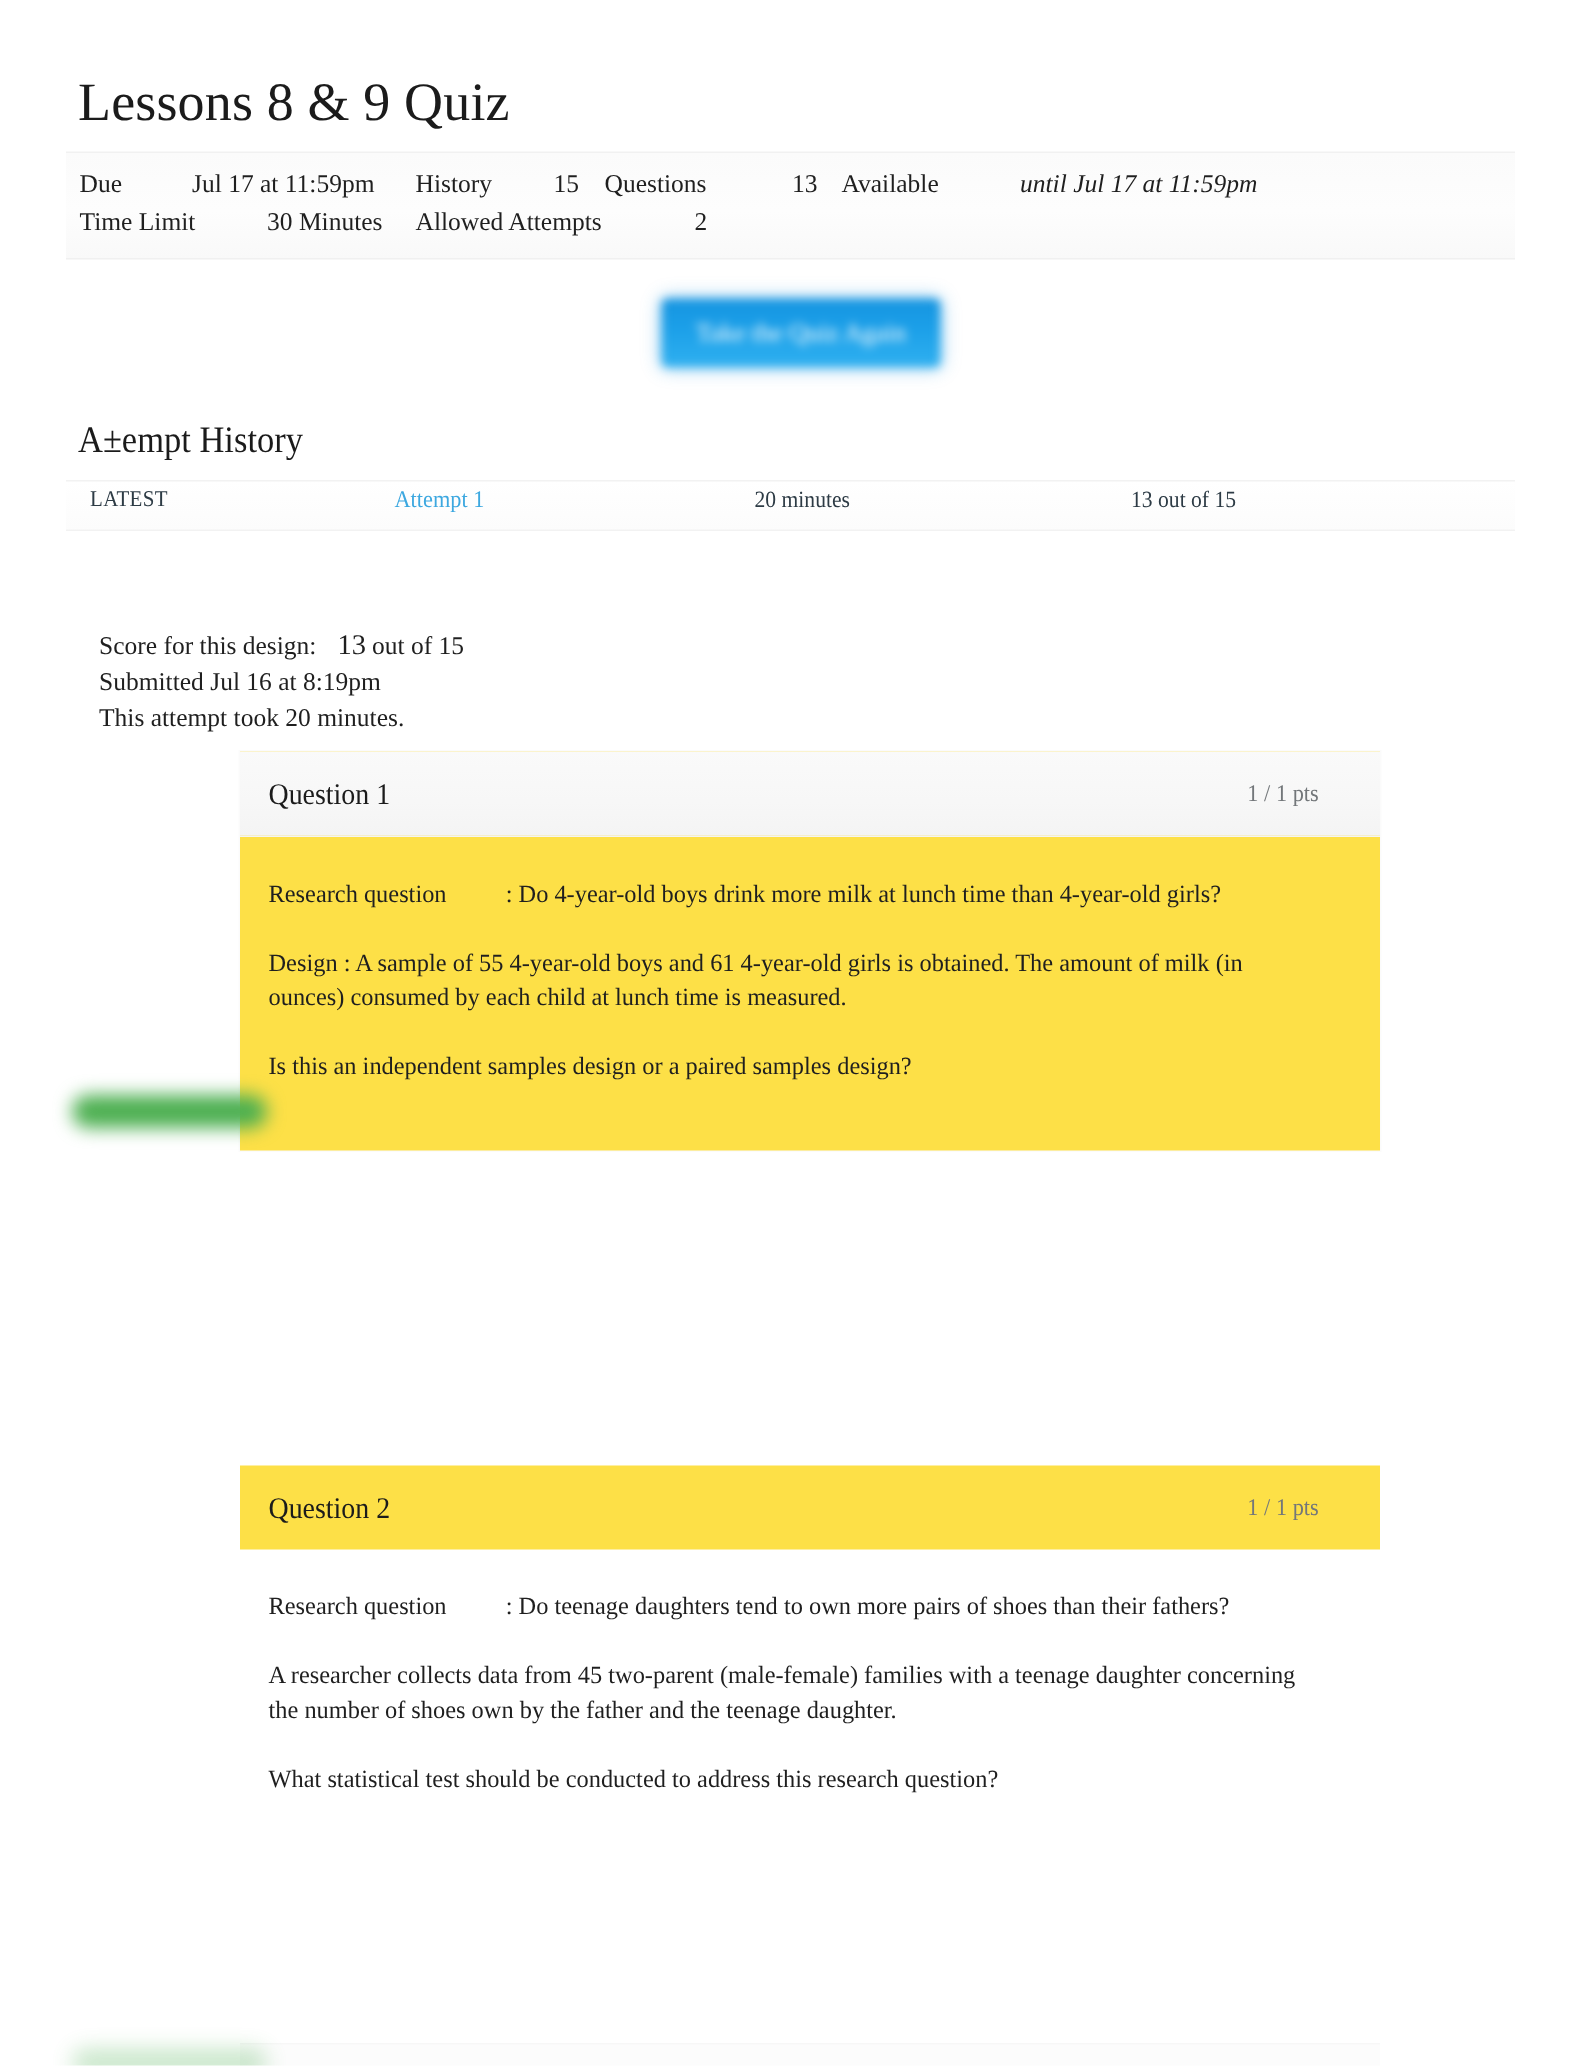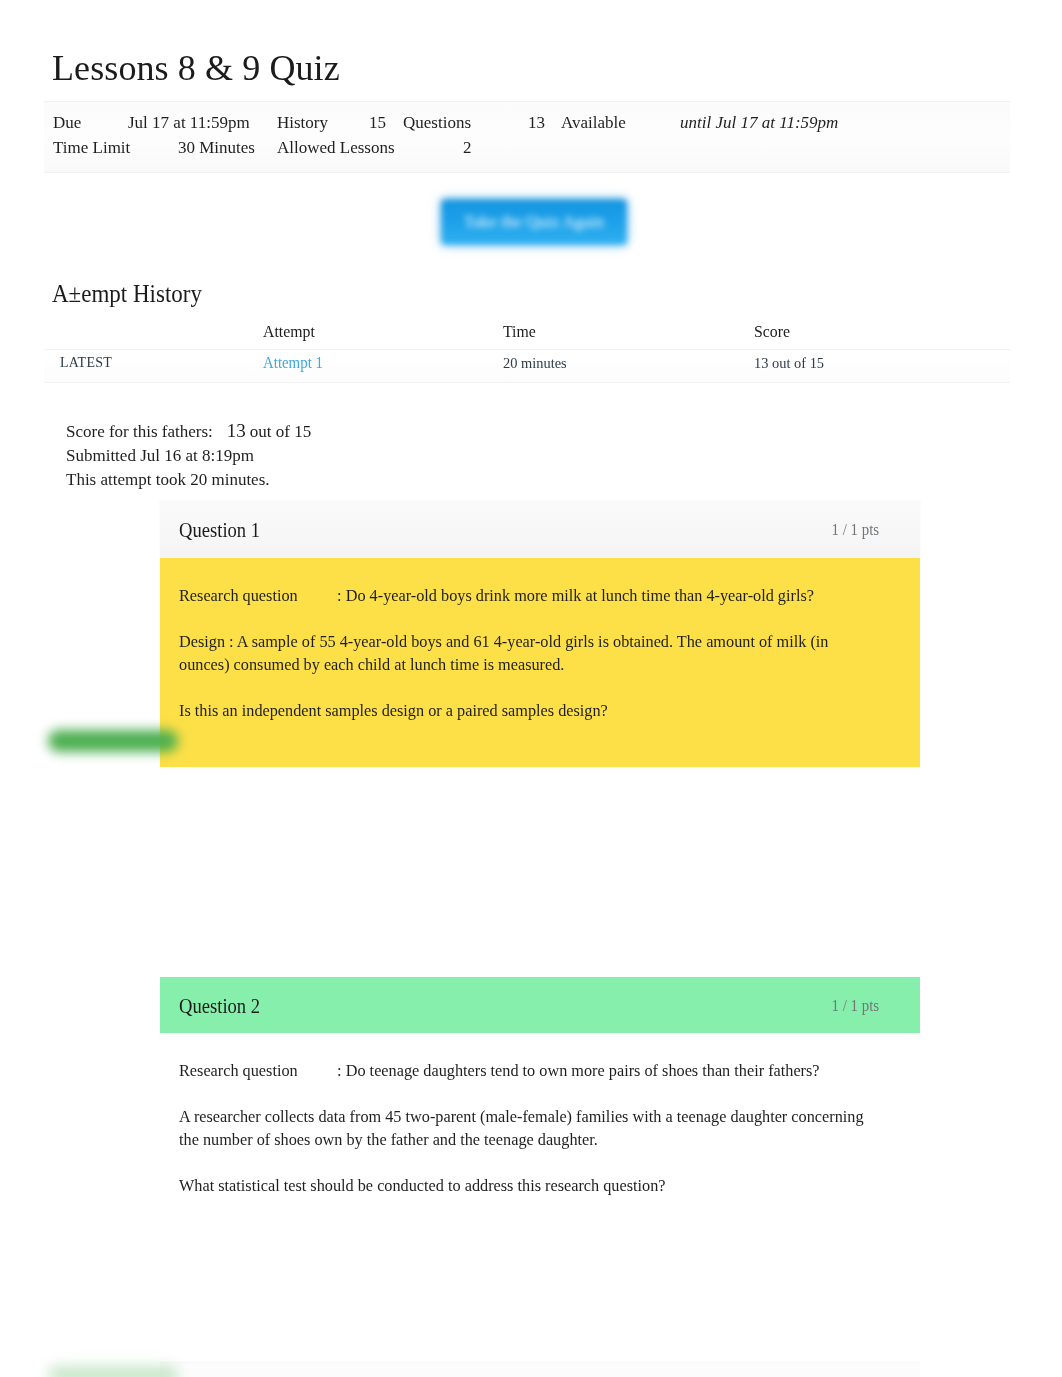--- a/index.html
+++ b/index.html
@@ -190,21 +190,21 @@
     height: 266px;
     box-shadow: 0 0 0 1px #fbfbfb;
   }
   .q-header {
     position: relative;
     height: 56px;
     background: linear-gradient(180deg,#fafafa 0%,#f7f7f7 60%,#f4f4f4 100%);
     border-bottom: 1px solid #f4f4f4;
   }
   .q-header.plain {
-    background: #86efac;
+    background: #fde047;
     border-bottom: none;
   }
   .q-title {
     position: absolute;
     left: 19px;
     top: 16px;
     font-size: 20px;
     line-height: 26px;
     color: #1b1b1b;
     transform: scaleX(0.93);
@@ -325,49 +325,43 @@
       <span class="meta-cell meta-label mc-pts-l">History</span>
       <span class="meta-cell meta-value mc-pts-v">15</span>
       <span class="meta-cell meta-label mc-qs-l">Questions</span>
       <span class="meta-cell meta-value mc-qs-v">13</span>
       <span class="meta-cell meta-label mc-av-l">Available</span>
       <span class="meta-cell meta-value mc-av-v">until Jul 17 at 11:59pm</span>
     </div>
     <div class="meta-row r2">
       <span class="meta-cell meta-label mc-tl-l">Time Limit</span>
       <span class="meta-cell meta-value mc-tl-v">30 Minutes</span>
-      <span class="meta-cell meta-label mc-aa-l">Allowed Lessons</span>
+      <span class="meta-cell meta-label mc-aa-l">Allowed Attempts</span>
       <span class="meta-cell meta-value mc-aa-v">2</span>
     </div>
   </div>
 
   <div class="retake-wrap">
     <button class="retake-btn">Take the Quiz Again</button>
   </div>
 
   <h2 class="section-title">A±empt History</h2>
 
   <div class="history-table">
-    <div class="history-head">
-      <span class="hc hc-head col-latest"></span>
-      <span class="hc hc-head col-attempt">Attempt</span>
-      <span class="hc hc-head col-time">Time</span>
-      <span class="hc hc-head col-score">Score</span>
-    </div>
     <div class="history-row">
       <span class="hc hc-latest col-latest">LATEST</span>
       <a href="#" class="hc hc-link col-attempt">Attempt 1</a>
       <span class="hc hc-plain col-time">20 minutes</span>
       <span class="hc hc-plain col-score">13 out of 15</span>
     </div>
   </div>
 
   <div class="attempt-summary">
     <div class="line">
-      <span>Score for this fathers:</span><span class="score-big">13</span><span class="score-tail">out of 15</span>
+      <span>Score for this design:</span><span class="score-big">13</span><span class="score-tail">out of 15</span>
     </div>
     <div class="line">Submitted Jul 16 at 8:19pm</div>
     <div class="line">This attempt took 20 minutes.</div>
   </div>
 
   <div class="question-card q-card-1">
     <div class="q-header">
       <span class="q-title">Question 1</span>
       <span class="q-pts">1 / 1 pts</span>
     </div>

